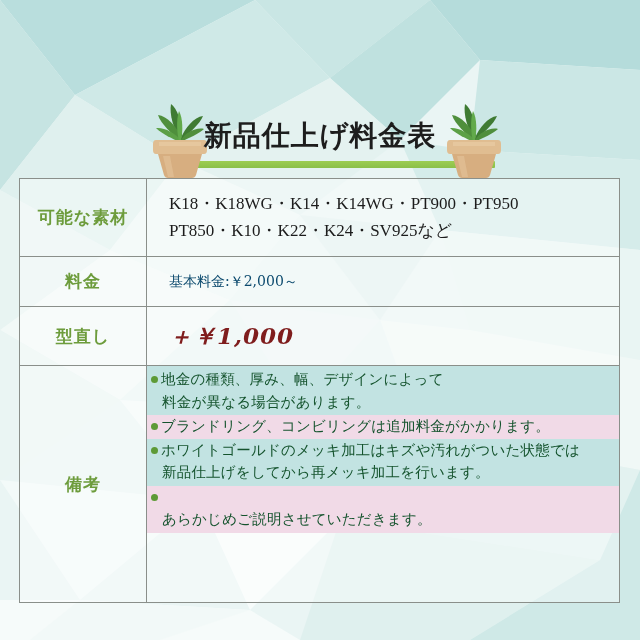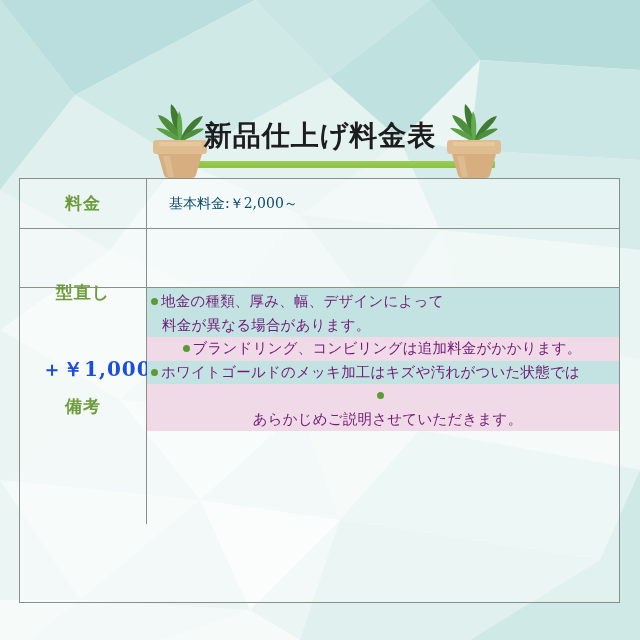--- a/index.html
+++ b/index.html
@@ -81,21 +81,21 @@
   }
   .row {
     display: flex;
     box-sizing: border-box;
     border-bottom: 1px solid #8a8f8a;
   }
   .row:last-child { border-bottom: none; }
 
   .row-materials { height: 78px; }
   .row-fee       { height: 50px; }
-  .row-reshape   { height: 59px; flex-direction: column; }
+  .row-reshape   { height: 59px; }
   .row-remarks   { height: 236px; }
 
   .cell-label {
     width: 127px;
     flex: 0 0 127px;
     border-right: 1px solid #8a8f8a;
     box-sizing: border-box;
     display: flex;
     align-items: center;
     justify-content: center;
@@ -126,43 +126,44 @@
   .fee-text {
     padding-left: 22px;
     font-family: "DejaVu Serif", "Liberation Serif", serif;
     font-size: 14px;
     color: #0c4a6e;
   }
   .reshape-text {
     padding-left: 22px;
     font-family: "DejaVu Serif", "Liberation Serif", serif;
     font-weight: bold;
-    font-size: 20px;
-    color: #1d4ed8;
+    font-size: 23px;
+    color: #7f1d1d;
     letter-spacing: 1px;
+    font-style: italic;
   }
 
   
   .remarks {
     padding: 0;
     justify-content: flex-start;
   }
   .band {
     display: block;
     padding: 0 6px 0 4px;
     font-family: "DejaVu Serif", "Liberation Serif", serif;
     font-size: 14.5px;
     line-height: 23.5px;
-    color: #701a75;
+    color: #14532d;
     letter-spacing: 0.2px;
   }
   .band.teal { background: #c2e3e2; }
-  .band.pink { background: #f1dae7; text-align: center; }
+  .band.pink { background: #f1dae7; }
   .band .ln { display: block; white-space: nowrap; }
-  .band .ln.ind { padding-left: 11px; }
+  .band .ln.ind { padding-left: 11px; font-family: Liberation Mono, monospace; }
   .bullet {
     display: inline-block;
     width: 7px;
     height: 7px;
     border-radius: 50%;
     background: #5d9a36;
     margin-right: 3px;
     vertical-align: 1px;
   }
   .pad-top-2 { padding-top: 2px; }
@@ -235,20 +236,29 @@
       <path d="M15 54 L59 54 L53 75 Q52 78 49 78 L25 78 Q22 78 21 75 Z" fill="#d7ae80"></path>
       <path d="M20 56 L27 56 L31 77 L25 77 Z" fill="#e6c79c" opacity="0.55"></path>
       <path d="M16 42 L58 42 L58 46 L16 46 Z" fill="#ecd2ac" opacity="0.5"></path>
     </svg>
 
     <div class="title-text">新品仕上げ料金表</div>
   </div>
 
   <div class="table">
 
+    <div class="row row-materials">
+      <div class="cell-label">可能な素材</div>
+      <div class="cell-value">
+        <div class="materials-text">
+          <div>K18・K18WG・K14・K14WG・PT900・PT950</div>
+          <div>PT850・K10・K22・K24・SV925など</div>
+        </div>
+      </div>
+    </div>
 
     <div class="row row-fee">
       <div class="cell-label">料金</div>
       <div class="cell-value">
         <div class="fee-text">基本料金:￥2,000～</div>
       </div>
     </div>
 
     <div class="row row-reshape">
       <div class="cell-label">型直し</div>
@@ -265,20 +275,21 @@
           <span class="ln"><span class="bullet"></span><span>地金の種類、厚み、幅、デザインによって</span></span>
           <span class="ln ind">料金が異なる場合があります。</span>
         </div>
 
         <div class="band pink">
           <span class="ln"><span class="bullet"></span><span>ブランドリング、コンビリングは追加料金がかかります。</span></span>
         </div>
 
         <div class="band teal">
           <span class="ln"><span class="bullet"></span><span>ホワイトゴールドのメッキ加工はキズや汚れがついた状態では</span></span>
+          <span class="ln ind">新品仕上げをしてから再メッキ加工を行います。</span>
         </div>
 
         <div class="band pink">
           <span class="ln"><span class="bullet"></span></span>
           <span class="ln ind">あらかじめご説明させていただきます。</span>
         </div>
 
       </div>
     </div>
 

